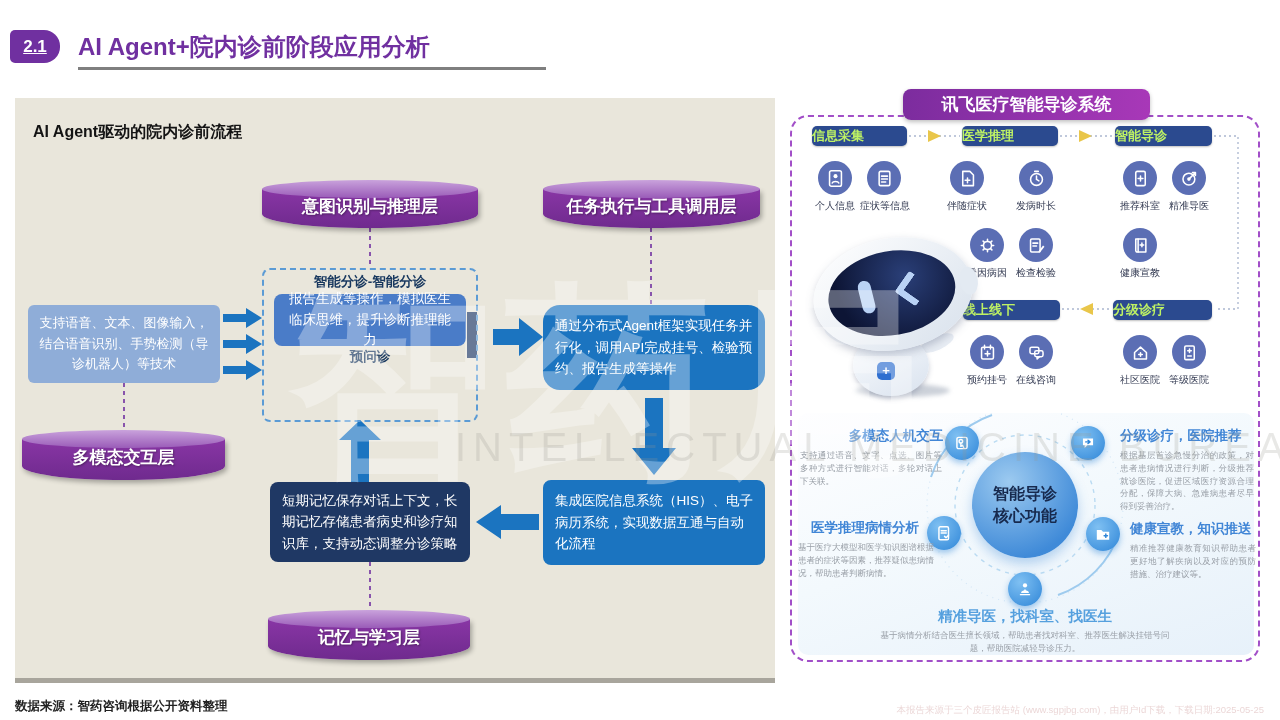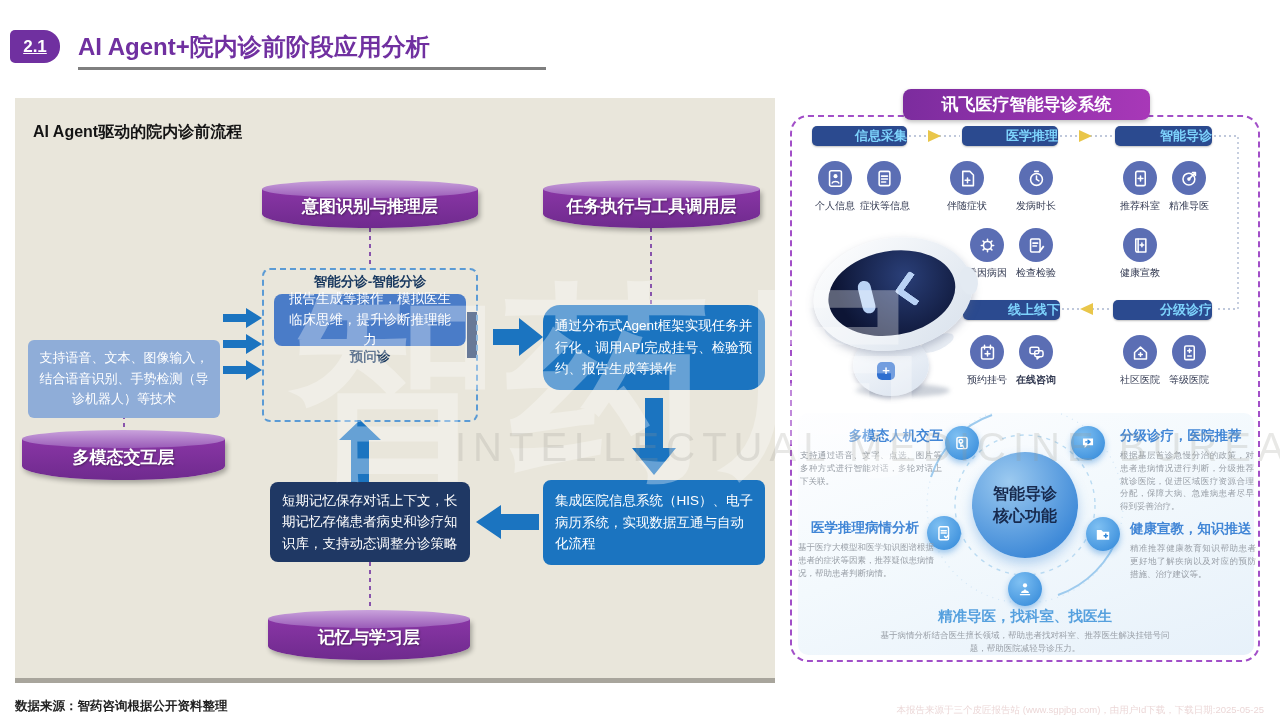--- a/index.html
+++ b/index.html
@@ -19,37 +19,37 @@
   .cyl{position:absolute;}
   .cyl .cyl-top{position:absolute;left:0;right:0;top:0;height:18px;border-radius:50%;
         background:linear-gradient(#c9a2dc,#9a5cb8);z-index:2;}
   .cyl .cyl-body{position:absolute;left:0;right:0;top:9px;bottom:0;
         background:linear-gradient(#8936a5,#6f2a8e);
         border-radius:0 0 50% 50% / 0 0 14px 14px;box-shadow:2px 3px 5px rgba(0,0,0,.3);}
   .cyl .cyl-label{position:absolute;left:0;right:0;top:50%;transform:translateY(-40%);
         text-align:center;color:#fff;font-weight:bold;font-size:17px;z-index:3;
         text-shadow:1px 1px 2px rgba(0,0,0,.35);}
   .softblue{background:#8fadd8;border-radius:6px;color:#fff;font-size:13px;line-height:1.6;
-        display:flex;align-items:center;justify-content:center;text-align:center;padding:6px 8px;box-sizing:border-box;margin-top:35px;}
+        display:flex;align-items:center;justify-content:center;text-align:center;padding:6px 8px;box-sizing:border-box;}
   .midblue{background:#4a7cc8;border-radius:8px;color:#fff;font-size:13.5px;line-height:1.55;
         display:flex;align-items:center;justify-content:center;text-align:center;padding:6px 10px;box-sizing:border-box;}
   .strongblue{background:#1b74c0;border-radius:8px;color:#fff;font-size:13.5px;line-height:1.6;
         display:flex;align-items:center;padding:8px 12px;box-sizing:border-box;text-align:left;}
   .navybox{background:#1f3864;border-radius:8px;color:#fff;font-size:13.5px;line-height:1.6;
         display:flex;align-items:center;padding:8px 12px;box-sizing:border-box;text-align:left;}
   .dash-frame{border:2px dashed #5b9bd5;border-radius:8px;box-sizing:border-box;}
   .frame-label{font-size:13.5px;font-weight:bold;color:#17375e;text-align:center;}
   
   .right-panel{left:790px;top:115px;width:470px;height:547px;border:2px dashed #a24fc8;
         border-radius:18px;box-sizing:border-box;background:#fff;}
   .sys-title{left:903px;top:89px;width:247px;height:31px;border-radius:8px;
         background:linear-gradient(90deg,#7c2c9e,#a838b8);color:#fff;font-weight:bold;
         font-size:17px;text-align:center;line-height:31px;box-shadow:0 2px 4px rgba(0,0,0,.25);}
-  .stage-pill{position:absolute;background:#2b4a8f;color:#7dd3fc;font-weight:bold;font-size:13px;
-        text-align:right;height:20px;line-height:20px;border-radius:5px;box-shadow:0 1px 2px rgba(0,0,0,.25);}
+  .stage-pill{position:absolute;background:#2b4a8f;color:#bef264;font-weight:bold;font-size:13px;
+        text-align:left;height:20px;line-height:20px;border-radius:5px;box-shadow:0 1px 2px rgba(0,0,0,.25);}
   .icon-item{position:absolute;width:48px;text-align:center;}
   .icon-circle{width:34px;height:34px;border-radius:50%;background:#5b6eb4;margin:0 auto;
         display:flex;align-items:center;justify-content:center;}
   .icon-circle svg{width:19px;height:19px;}
   .icon-label{font-size:10px;color:#333a52;margin-top:4px;white-space:nowrap;}
   
   .robot{left:795px;top:238px;width:215px;height:165px;}
   .robot .shadow{position:absolute;left:60px;top:146px;width:95px;height:13px;border-radius:50%;
         background:rgba(110,122,145,.35);filter:blur(2px);}
   .robot .body{position:absolute;left:58px;top:96px;width:76px;height:62px;border-radius:50%;
@@ -267,21 +267,21 @@
 
 <div class="icon-item" style="left:963px;top:335px;">
   <div class="icon-circle">
       <svg viewBox="0 0 16 16" fill="none" stroke="#fff" stroke-width="1.3" stroke-linecap="round" stroke-linejoin="round">
         <rect x="3" y="3.5" width="10" height="10" rx="1.2"></rect>
         <path d="M5.5 2v3M10.5 2v3M8 7v4M6 9h4"></path>
       </svg>
     </div>
   <div class="icon-label">预约挂号</div>
 </div>
-<div class="icon-item" style="left:1012px;top:335px;font-weight:bold;">
+<div class="icon-item" style="left:1012px;top:335px;">
   <div class="icon-circle">
       <svg viewBox="0 0 16 16" fill="none" stroke="#fff" stroke-width="1.3" stroke-linecap="round" stroke-linejoin="round">
         <rect x="2.5" y="3.5" width="7.5" height="5.5" rx="1.4"></rect>
         <rect x="6.5" y="6.5" width="7" h="5" height="5" rx="1.4"></rect>
         <path d="M8.5 11.5v2l2-2"></path>
       </svg>
     </div>
   <div class="icon-label">在线咨询</div>
 </div>
 <div class="icon-item" style="left:1116px;top:335px;">

